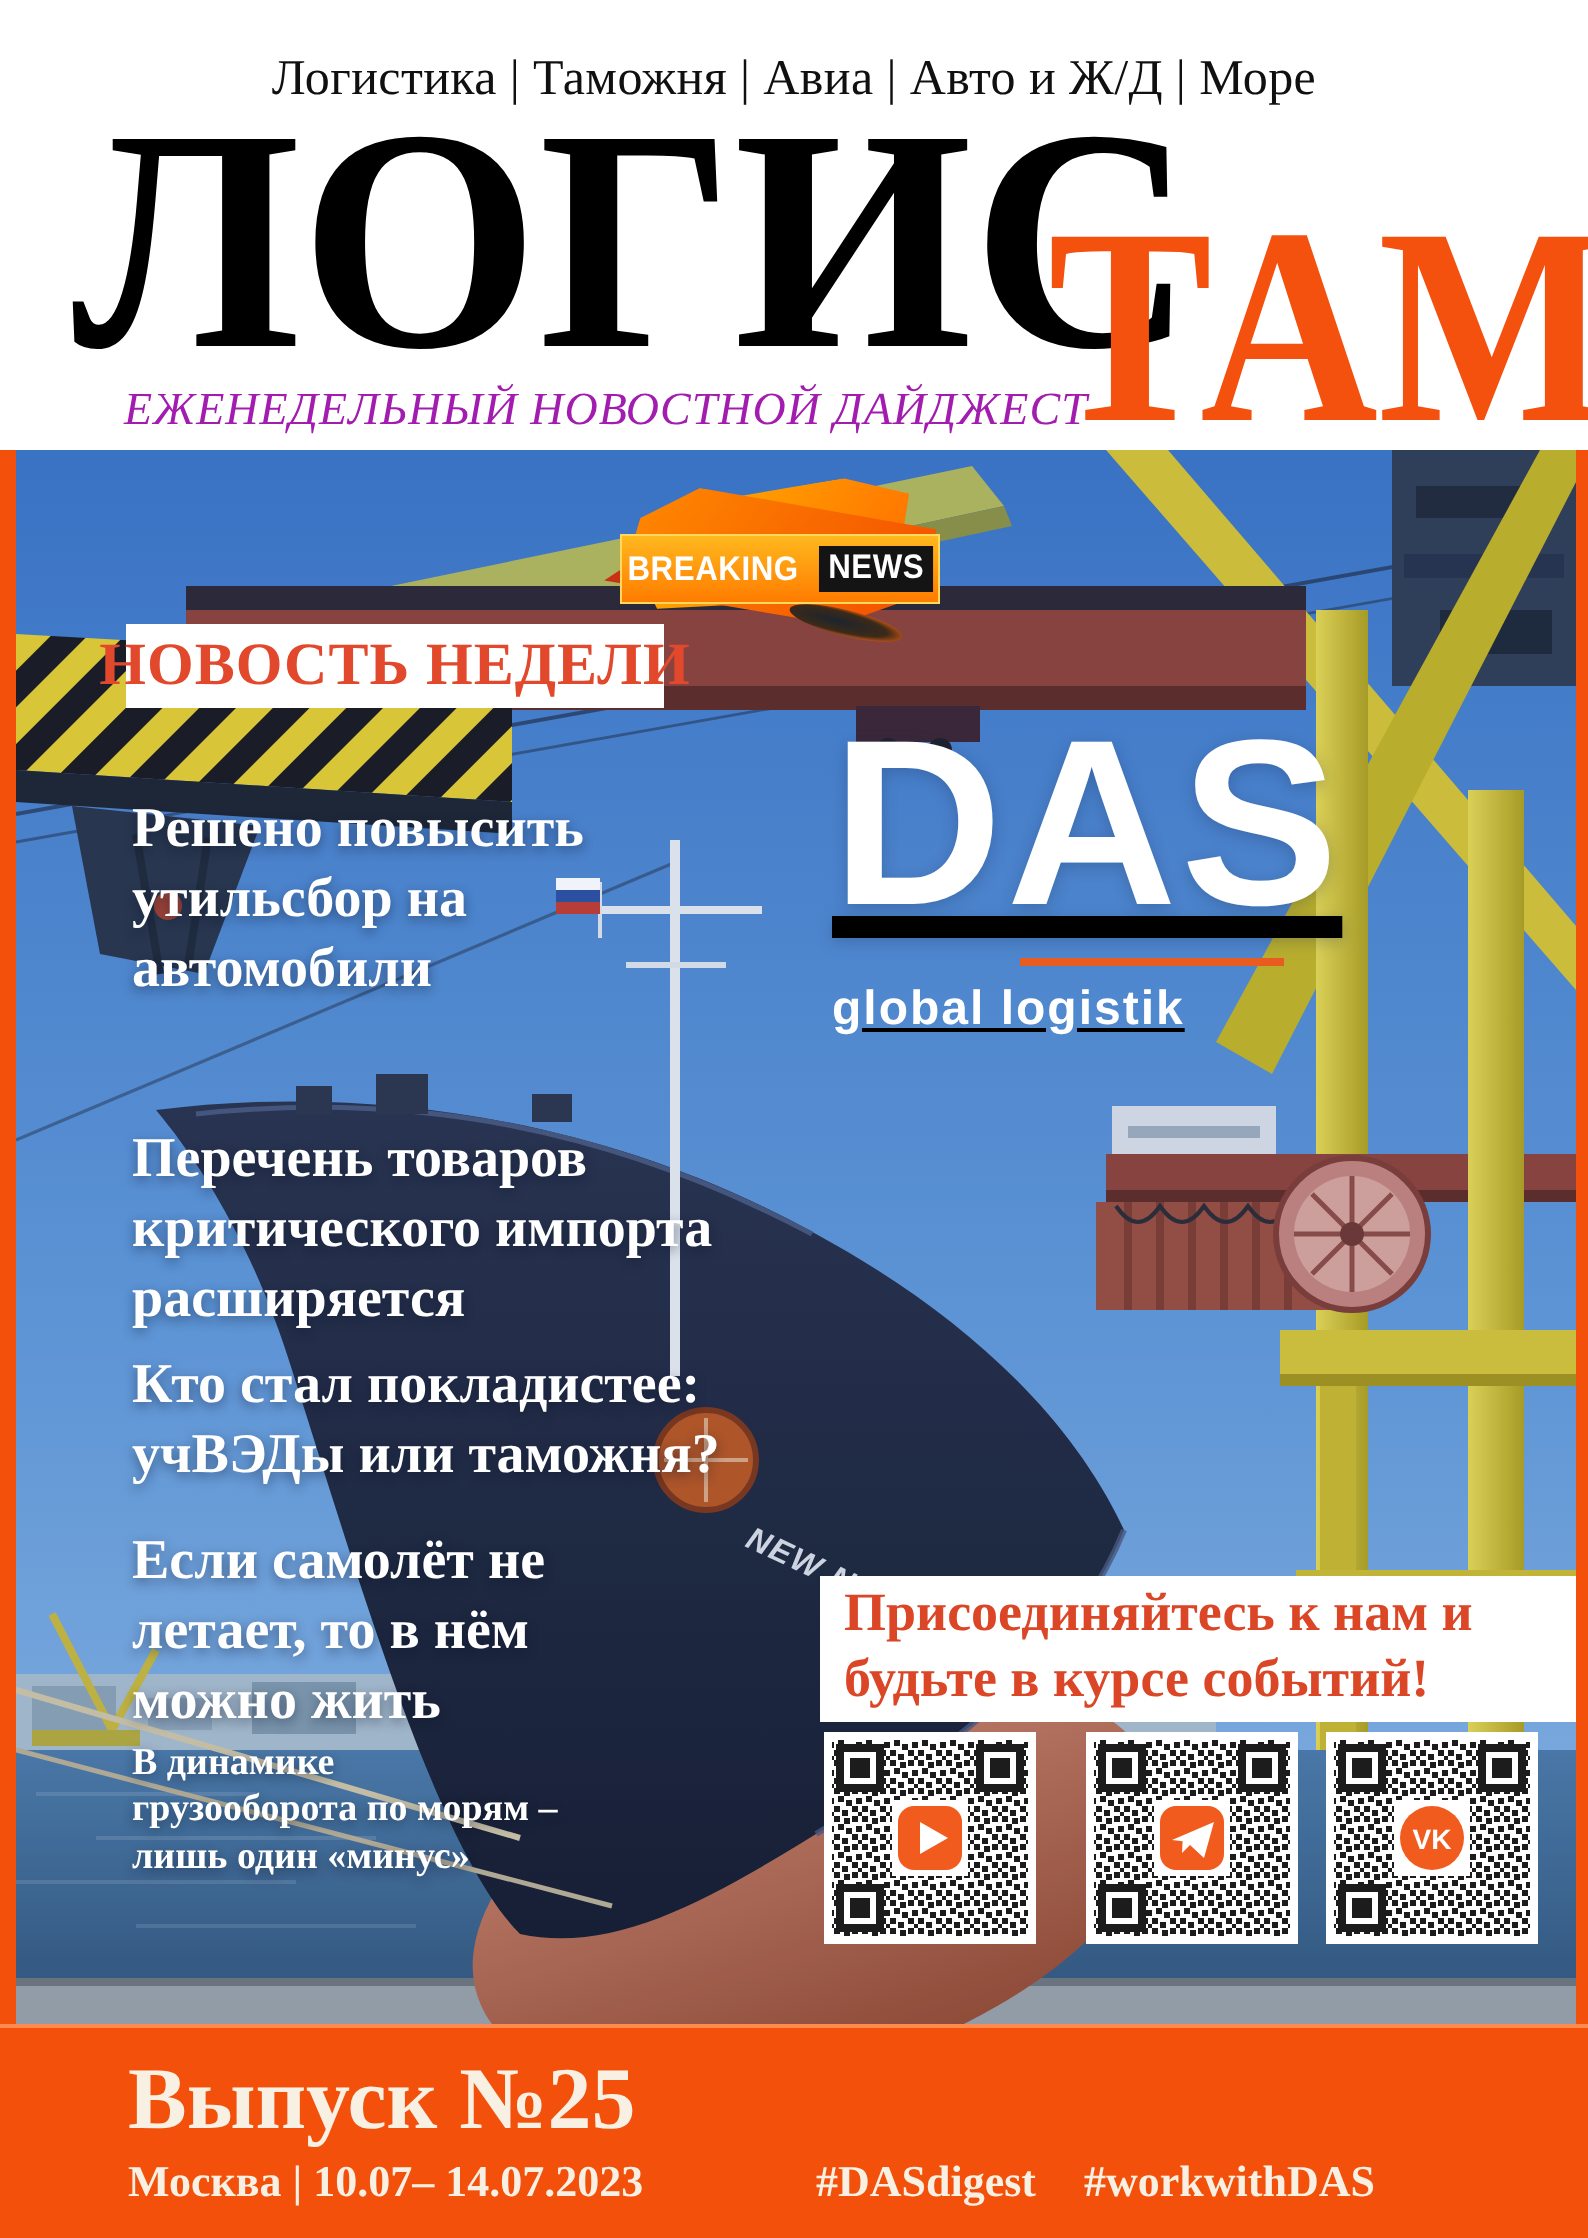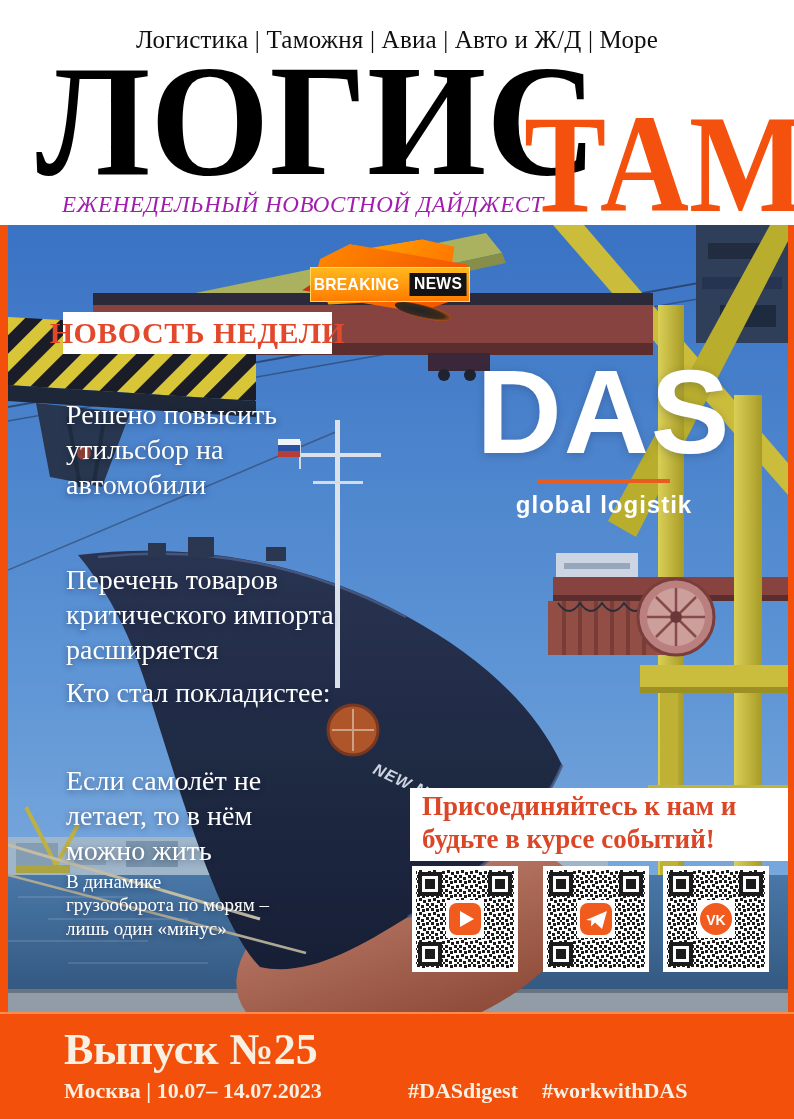--- a/index.html
+++ b/index.html
@@ -45,29 +45,29 @@
   .bn .w1{color:#fff;font-size:17px;letter-spacing:0.3px;transform:scaleX(.92);}
   .bn .w2{color:#fff;font-size:17px;background:#141414;padding:1px 5px 2px 5px;margin-left:4px;
       letter-spacing:0.3px;transform:scaleX(.92);}
 
   
   .section-label{position:absolute;left:55px;top:87px;width:269px;height:42px;background:#ffffff;
       display:flex;align-items:center;justify-content:center;z-index:5;
       font-size:30px;font-weight:bold;color:#E2492C;letter-spacing:0.5px;white-space:nowrap;}
 
   
-  .hl{position:absolute;left:58px;color:#ffffff;font-weight:normal;font-size:28px;line-height:1.25;
+  .hl{position:absolute;left:58px;color:#ffffff;font-weight:bold;font-size:28px;line-height:1.25;
       text-shadow:0 2px 6px rgba(10,20,45,.45);z-index:4;white-space:nowrap;}
   .hl span{display:block;}
   .hl1{top:172px;} .hl2{top:337px;} .hl3{top:450px;} .hl4{top:538px;}
   .hl5{top:645px;font-size:19px;line-height:1.23;}
 
   
-  .das{position:absolute;left:436px;top:128px;width:320px;text-align:center;z-index:4;
-      font-family:"Liberation Sans",sans-serif;}
+  .das{position:absolute;left:408px;top:128px;width:320px;text-align:left;z-index:4;
+      font-family:"Liberation Sans",sans-serif;text-decoration:underline;}
   .das .name{font-size:118px;line-height:1;font-weight:bold;color:#fff;letter-spacing:2px;
       text-shadow:0 2px 8px rgba(20,40,80,.25);}
   .das .rule{width:132px;height:4px;background:#E85C20;margin:8px auto 8px auto;}
   .das .tag{font-size:24px;font-weight:bold;color:#fff;letter-spacing:1px;}
 
   
   .join{position:absolute;left:402px;top:563px;width:378px;height:73px;background:#ffffff;
       z-index:5;padding:2px 0 0 12px;box-sizing:border-box;}
   .join span{display:block;font-size:27px;font-weight:bold;color:#DB4626;line-height:1.22;
       white-space:nowrap;}
@@ -247,20 +247,21 @@
         <span>утильсбор на</span>
         <span>автомобили</span>
       </div>
       <div class="hl hl2">
         <span>Перечень товаров</span>
         <span>критического импорта</span>
         <span>расширяется</span>
       </div>
       <div class="hl hl3">
         <span>Кто стал покладистее:</span>
+        <span>учВЭДы или таможня?</span>
       </div>
       <div class="hl hl4">
         <span>Если самолёт не</span>
         <span>летает, то в нём</span>
         <span>можно жить</span>
       </div>
       <div class="hl hl5">
         <span>В динамике</span>
         <span>грузооборота по морям –</span>
         <span>лишь один «минус»</span>

